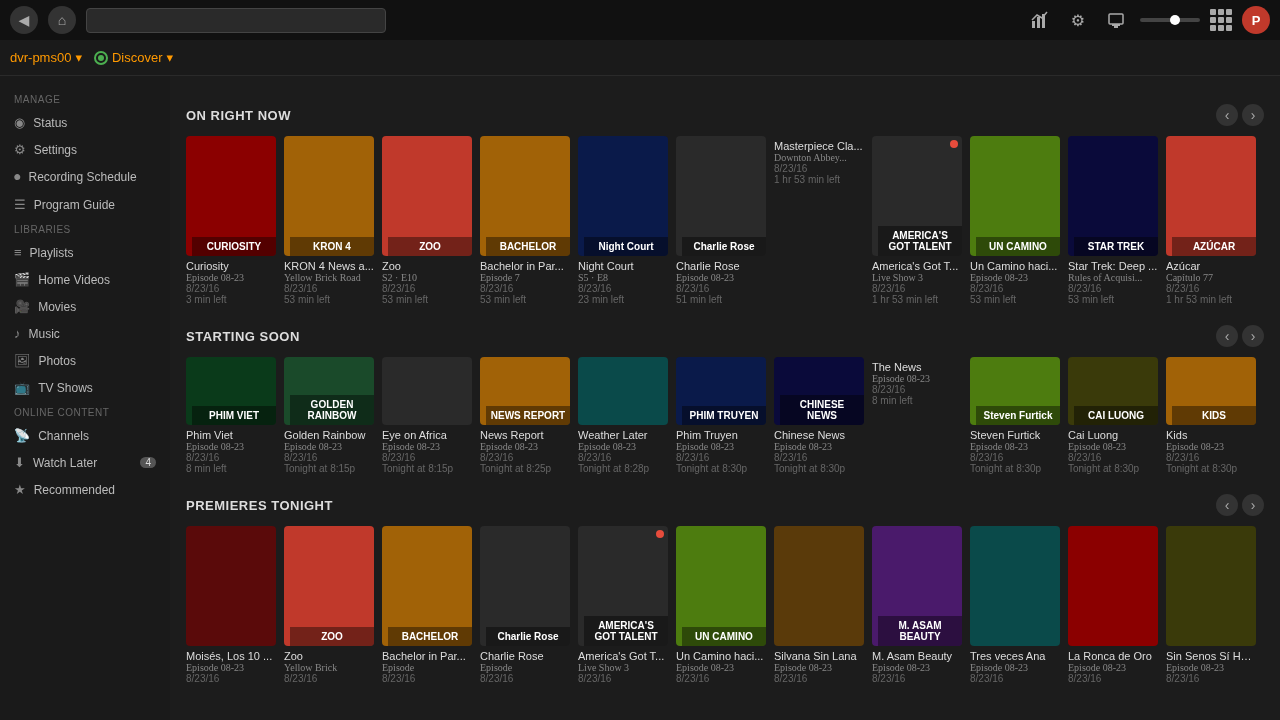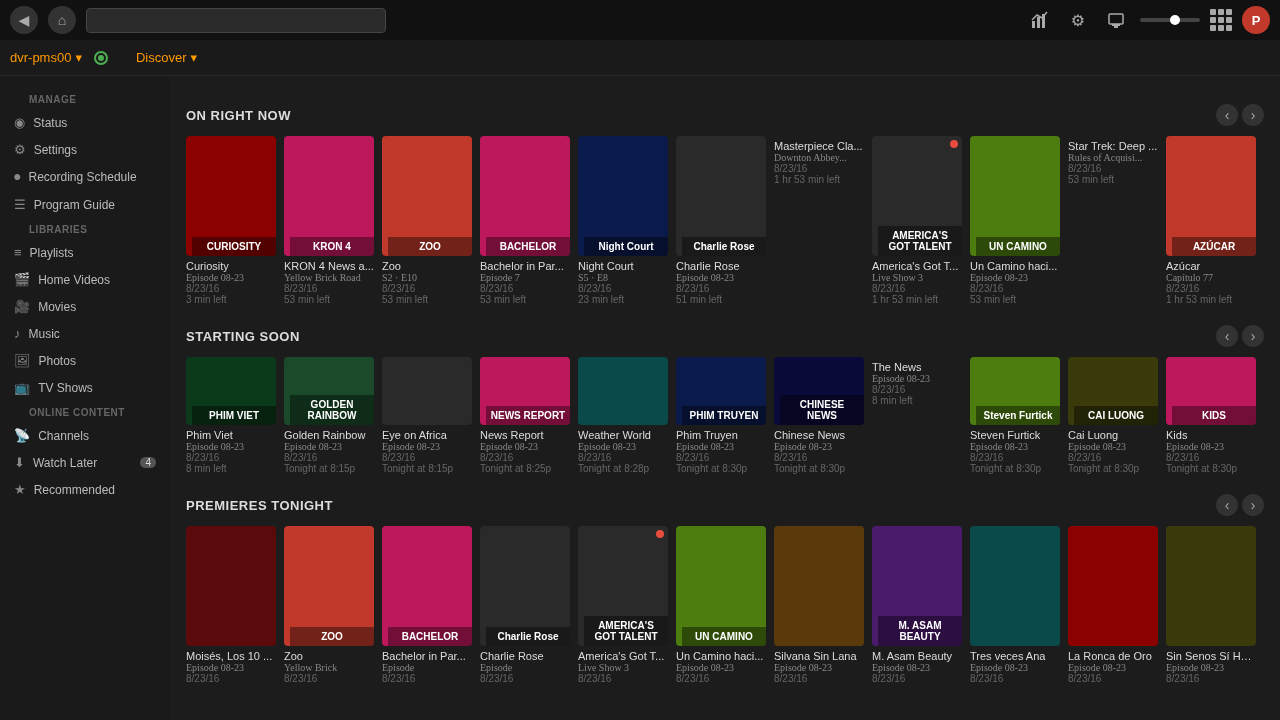--- a/index.html
+++ b/index.html
@@ -86,21 +86,21 @@
     }
     .device-status {
       width: 14px; height: 14px;
       border-radius: 50%;
       border: 2px solid #4caf50;
       margin-left: 8px;
       display: flex; align-items: center; justify-content: center;
     }
     .device-status-inner { width: 6px; height: 6px; background: #4caf50; border-radius: 50%; }
     .discover-btn {
-      margin-left: 28px;
+      margin-left: 4px;
       color: #f90;
       font-size: 13px;
       cursor: pointer;
       display: flex; align-items: center; gap: 4px;
     }
 
     
     .layout {
       display: flex;
       height: calc(720px - 76px);
@@ -110,23 +110,23 @@
     .sidebar {
       width: 170px;
       background: #1a1a1a;
       flex-shrink: 0;
       padding: 12px 0;
       overflow-y: auto;
     }
     .sidebar-section-label {
       color: #666;
       font-size: 10px;
-      font-weight: bold;
+      font-weight: normal;
       letter-spacing: 0.5px;
-      padding: 6px 29px 4px;
+      padding: 6px 14px 4px;
       text-transform: uppercase;
     }
     .sidebar-item {
       display: flex;
       align-items: center;
       gap: 8px;
       padding: 6px 14px;
       cursor: pointer;
       color: #bbb;
       font-size: 12px;
@@ -224,21 +224,21 @@
       font-size: 10px;
       color: #666;
       white-space: nowrap;
       overflow: hidden;
       text-overflow: ellipsis;
     }
 
     
     .bg-red { background: #8B0000; }
     .bg-orange { background: #c0392b; }
-    .bg-blue { background: #be185d; padding-left: 34px; }
+    .bg-blue { background: #a16207; padding-left: 34px; }
     .bg-green { background: #1a4a2a; }
     .bg-purple { background: #4a1a6b; }
     .bg-teal { background: #0a4a4a; }
     .bg-brown { background: #4d7c0f; }
     .bg-darkblue { background: #0a1a4a; }
     .bg-darkgreen { background: #0a3a1a; }
     .bg-gray { background: #2a2a2a; }
     .bg-maroon { background: #5a0a0a; }
     .bg-olive { background: #3a3a0a; }
     .bg-navy { background: #0a0a3a; }
@@ -474,20 +474,23 @@
           <div class="card">
             <div class="card-thumb bg-brown">
               <div class="card-label">UN CAMINO</div>
             </div>
             <div class="card-title">Un Camino haci...</div>
             <div class="card-sub">Episode 08-23</div>
             <div class="card-sub2">8/23/16</div>
             <div class="card-sub2">53 min left</div>
           </div>
           <div class="card">
+            <div class="card-thumb bg-navy">
+              <div class="card-label">STAR TREK</div>
+            </div>
             <div class="card-title">Star Trek: Deep ...</div>
             <div class="card-sub">Rules of Acquisi...</div>
             <div class="card-sub2">8/23/16</div>
             <div class="card-sub2">53 min left</div>
           </div>
           <div class="card">
             <div class="card-thumb bg-orange">
               <div class="card-label">AZÚCAR</div>
             </div>
             <div class="card-title">Azúcar</div>
@@ -536,21 +539,21 @@
             <div class="card-thumb-small bg-blue">
               <div class="card-label">NEWS REPORT</div>
             </div>
             <div class="card-title">News Report</div>
             <div class="card-sub">Episode 08-23</div>
             <div class="card-sub2">8/23/16</div>
             <div class="card-sub2">Tonight at 8:25p</div>
           </div>
           <div class="card">
             <div class="card-thumb-small bg-teal"></div>
-            <div class="card-title">Weather World</div>
+            <div class="card-title">Weather Later</div>
             <div class="card-sub">Episode 08-23</div>
             <div class="card-sub2">8/23/16</div>
             <div class="card-sub2">Tonight at 8:28p</div>
           </div>
           <div class="card">
             <div class="card-thumb-small bg-darkblue">
               <div class="card-label">PHIM TRUYEN</div>
             </div>
             <div class="card-title">Phim Truyen</div>
             <div class="card-sub">Episode 08-23</div>

